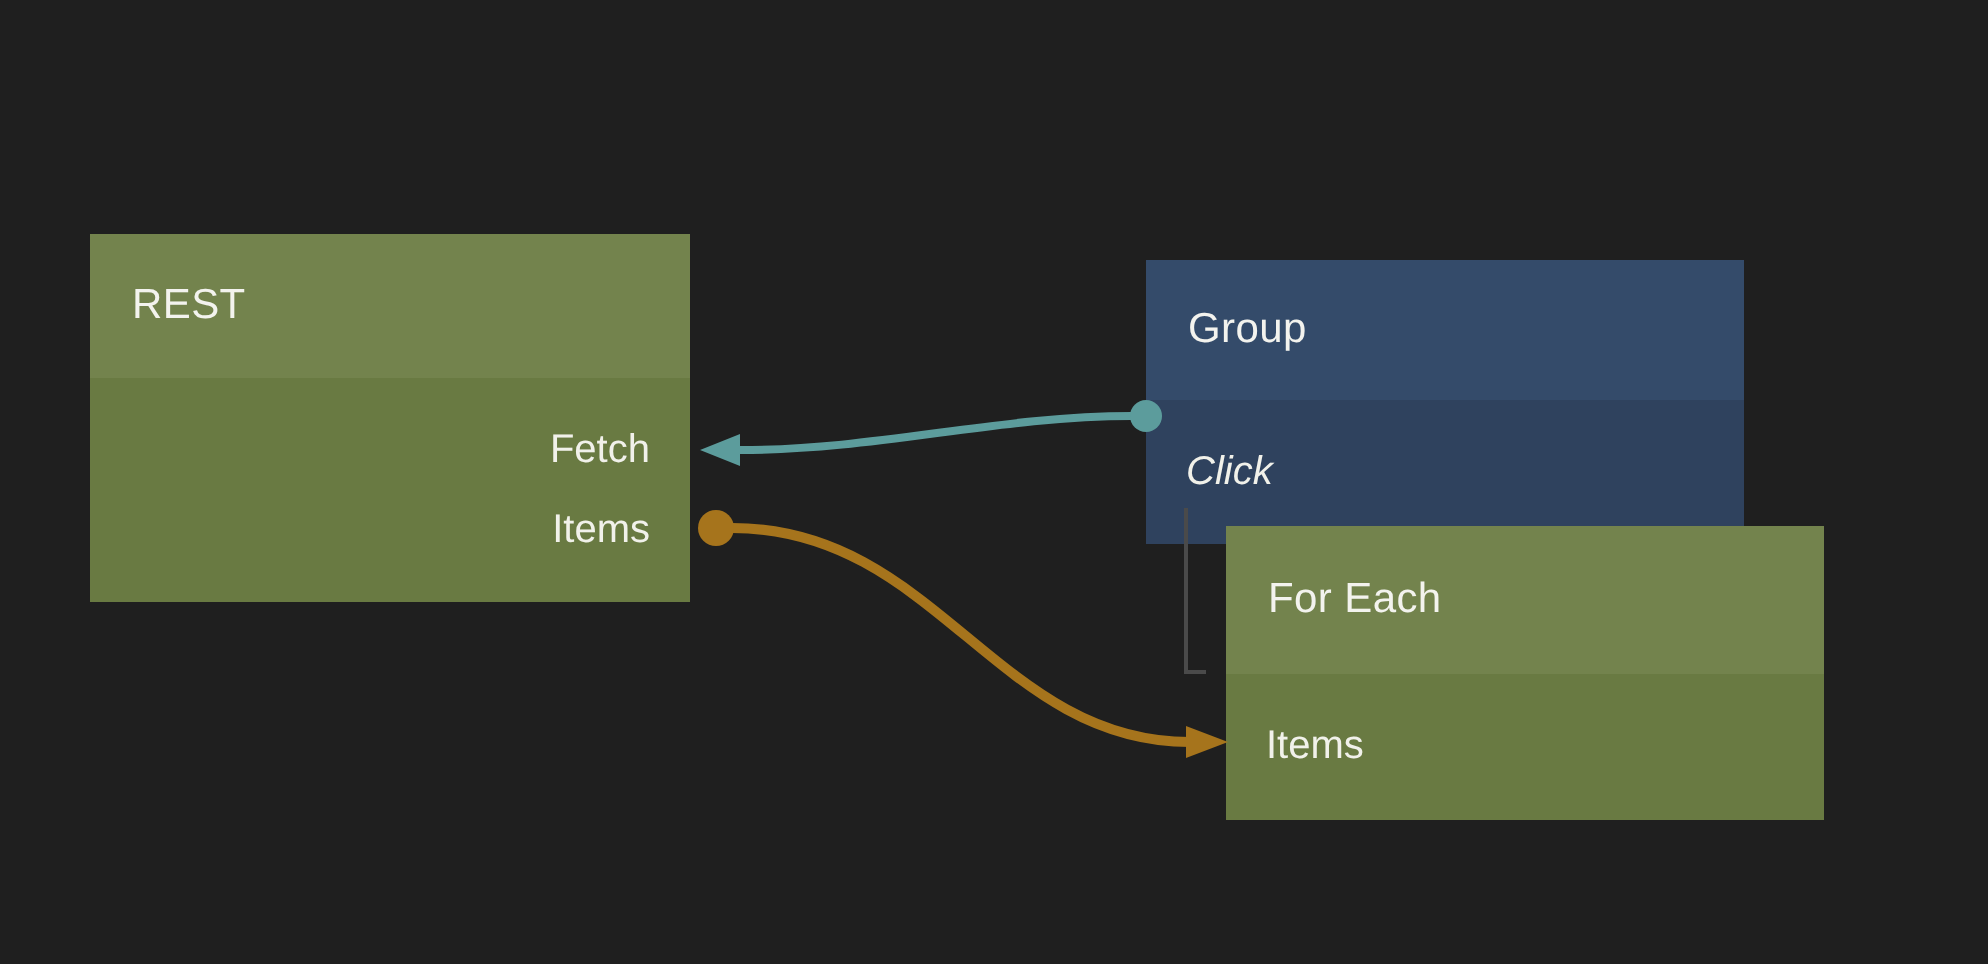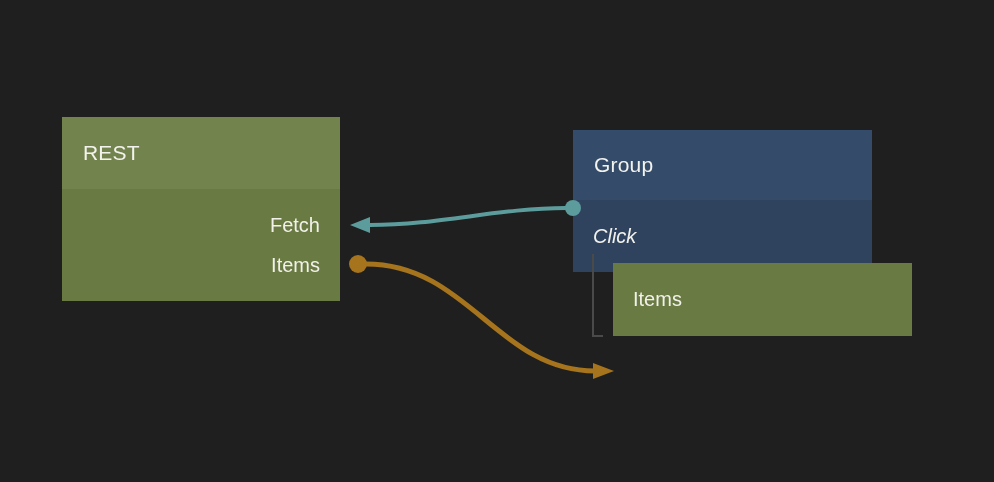--- a/index.html
+++ b/index.html
@@ -37,21 +37,21 @@
     height: 40px;
     display: flex;
     align-items: center;
     font-size: 20px;
     color: #F1F1EA;
   }
   .port.right { justify-content: flex-end; padding-right: 20px; }
   .port.left  { justify-content: flex-start; padding-left: 20px; }
 
   
-  #node-rest    { left: 62px;  top: 117px; width: 278px; }
+  #node-rest    { left: 45px;  top: 117px; width: 300px; }
   #node-rest .header { height: 72px; }
   #node-rest .body   { height: 80px; }   
   #node-group   { left: 573px; top: 102px; width: 299px; }
   #node-group .header { height: 70px; margin-top: 28px; }
   #node-group .body   { height: 40px; font-style: italic; }  
   #node-foreach { left: 613px; top: 263px; width: 299px; }
   #node-foreach .header { height: 74px; }
   #node-foreach .body   { height: 41px; } 
 
   svg.wires {
@@ -85,20 +85,23 @@
       <span>Group</span>
     </div>
     <div class="body">
       <div class="port left">
         <span>Click</span>
       </div>
     </div>
   </div>
 
   <div class="node olive" id="node-foreach">
+    <div class="header">
+      <span>For Each</span>
+    </div>
     <div class="body">
       <div class="port left">
         <span>Items</span>
       </div>
     </div>
   </div>
 
   <svg class="wires" viewBox="0 0 994 482">
 
     <path d="M 593 254 L 593 336 L 603 336" fill="none" stroke-width="2" stroke="#4A4A4A"></path>

